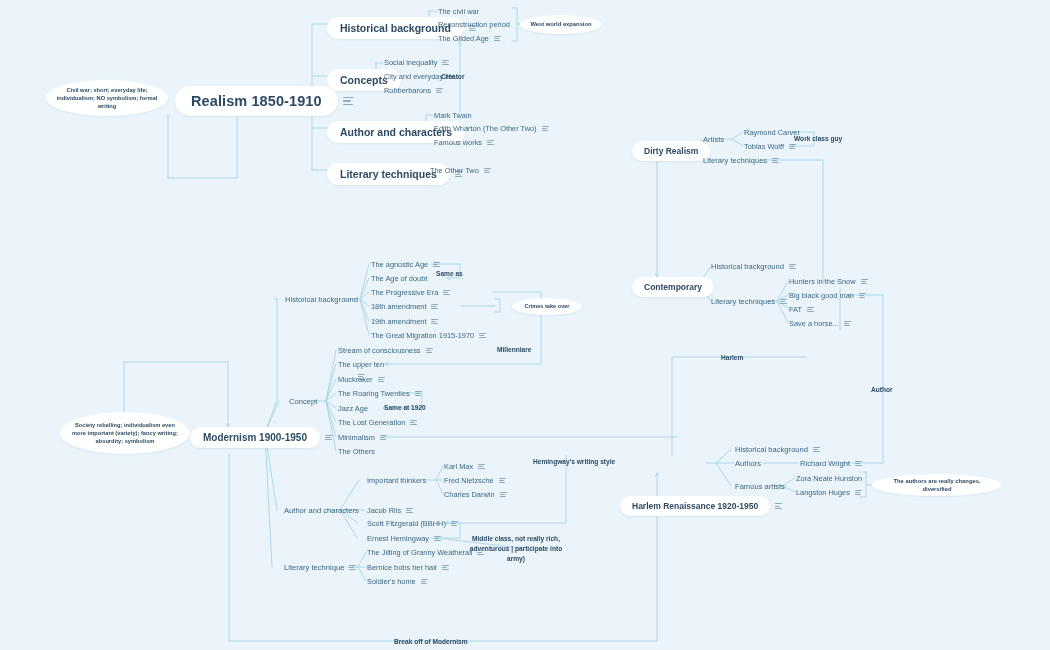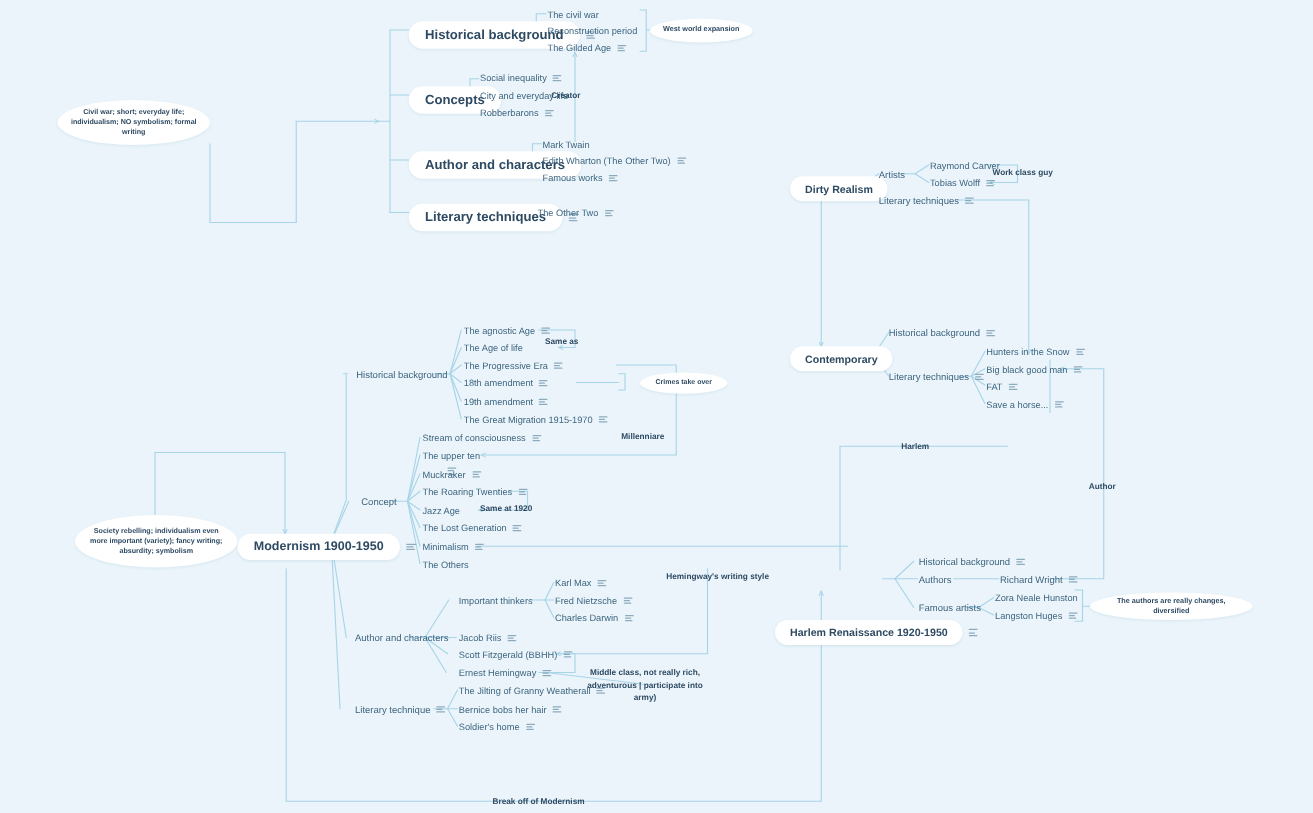--- a/index.html
+++ b/index.html
@@ -279,20 +279,30 @@
 
       <path d="M860 472 L866 472 L866 497 L860 497"></path>
       <path d="M866 485 L872 485"></path>
     </g>
   </svg>
 
   <div class="oval" style="left:46px; top:80px; width:122px; height:36px; font-size:5.7px;">
     <span>Civil war; short; everyday life; individualism; NO symbolism; formal writing</span>
   </div>
 
+  <div class="node" style="left:175px; top:86px;">
+    <div class="pill pill-root-lg">
+      <span>Realism 1850-1910</span>
+    </div>
+    <span class="note-icon big">
+        <i></i>
+        <i></i>
+        <i></i>
+      </span>
+  </div>
 
   <div class="node" style="left:327px; top:17px;">
     <div class="pill-branch">
       <span>Historical background</span>
     </div>
     <span class="note-icon med">
         <i></i>
         <i></i>
         <i></i>
       </span>
@@ -492,21 +502,21 @@
   </div>
   <div class="node plain" style="left:371px; top:260px;">
     <span>The agnostic Age</span>
     <span class="note-icon">
         <i></i>
         <i></i>
         <i></i>
       </span>
   </div>
   <div class="node plain" style="left:371px; top:274px;">
-    <span>The Age of life</span>
+    <span>The Age of doubt</span>
   </div>
   <div class="edge-label" style="left:436px; top:270px;">
     <span>Same as</span>
   </div>
   <div class="node plain" style="left:371px; top:288px;">
     <span>The Progressive Era</span>
     <span class="note-icon">
         <i></i>
         <i></i>
         <i></i>

